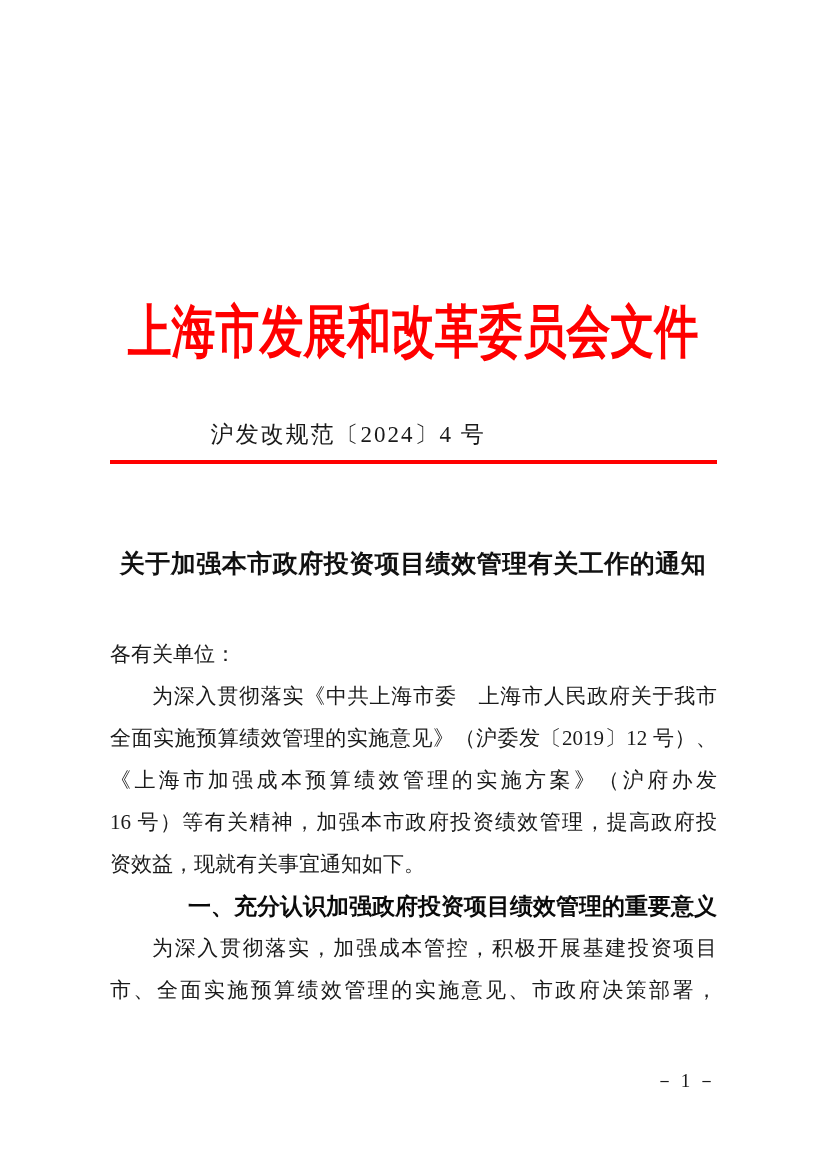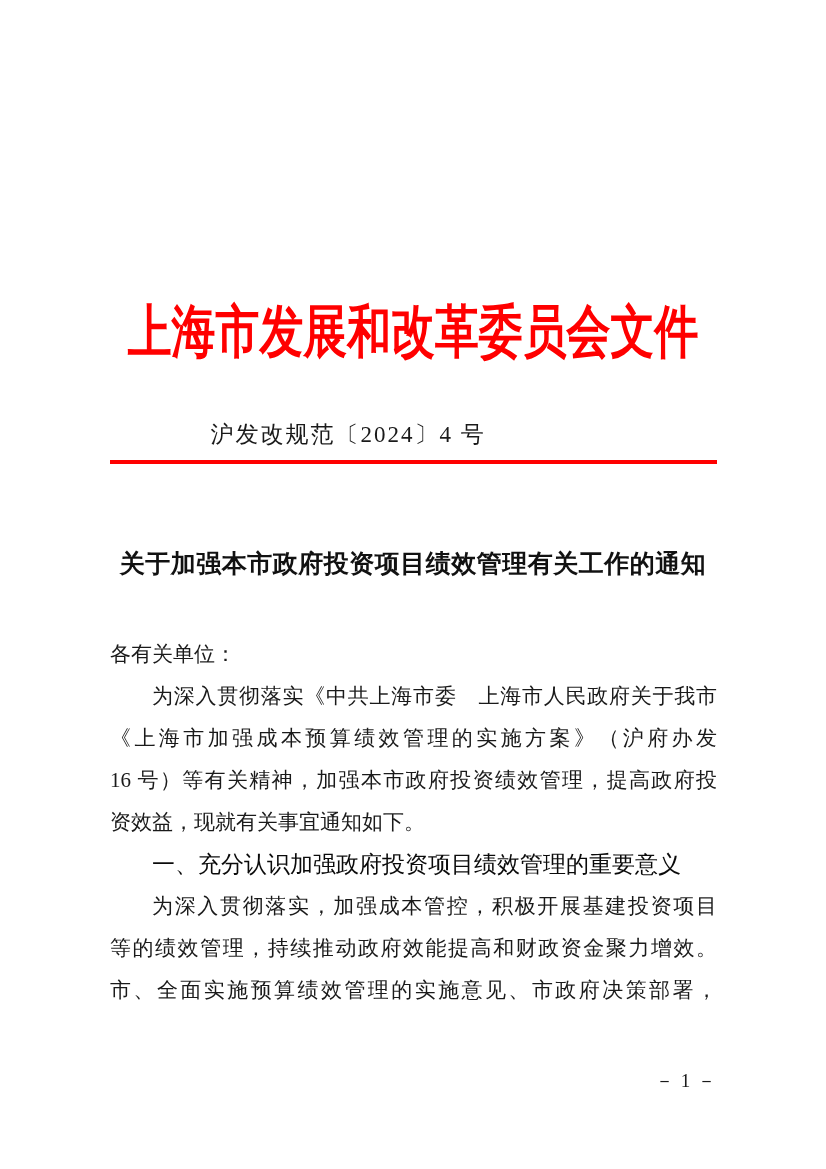--- a/index.html
+++ b/index.html
@@ -84,23 +84,24 @@
   }
   .line.jfull {
     text-align: justify;
     text-align-last: justify;
   }
   .line.indent {
     text-indent: 42px;
   }
   .line.heading {
     font-family: "Liberation Sans", "DejaVu Sans", sans-serif;
-    font-weight: normal;
+    font-weight: bold;
     font-size: 23px;
     color: #0a0a0a;
+    text-align: right;
   }
   
   .page-num {
     position: absolute;
     top: 1044px;
     right: 109px;
     font-size: 19px;
     line-height: 26px;
     letter-spacing: 1px;
     color: #1a1a1a;
@@ -117,27 +118,27 @@
 
   <div class="red-rule"></div>
 
   <div class="doc-title">关于加强本市政府投资项目绩效管理有关工作的通知</div>
 
   <div class="body-block">
 
     <div class="line">各有关单位：</div>
 
     <div class="line jfull indent">为深入贯彻落实《中共上海市委　上海市人民政府关于我市</div>
+    <div class="line jfull">全面实施预算绩效管理的实施意见》（沪委发〔2019〕12 号）、</div>
     <div class="line jfull">《上海市加强成本预算绩效管理的实施方案》（沪府办发〔2023〕</div>
     <div class="line jfull">16 号）等有关精神，加强本市政府投资绩效管理，提高政府投</div>
     <div class="line">资效益，现就有关事宜通知如下。</div>
 
     <div class="line heading indent">一、充分认识加强政府投资项目绩效管理的重要意义</div>
 
     <div class="line jfull indent">为深入贯彻落实，加强成本管控，积极开展基建投资项目</div>
-    <div class="line jfull">等的绩效管理，持续推动政府效能提高和财政资金聚力增效。</div>
     <div class="line jfull">市、全面实施预算绩效管理的实施意见、市政府决策部署，</div>
 
   </div>
 
   <div class="page-num">－ 1 －</div>
 
 </div>
 
 </body></html>

